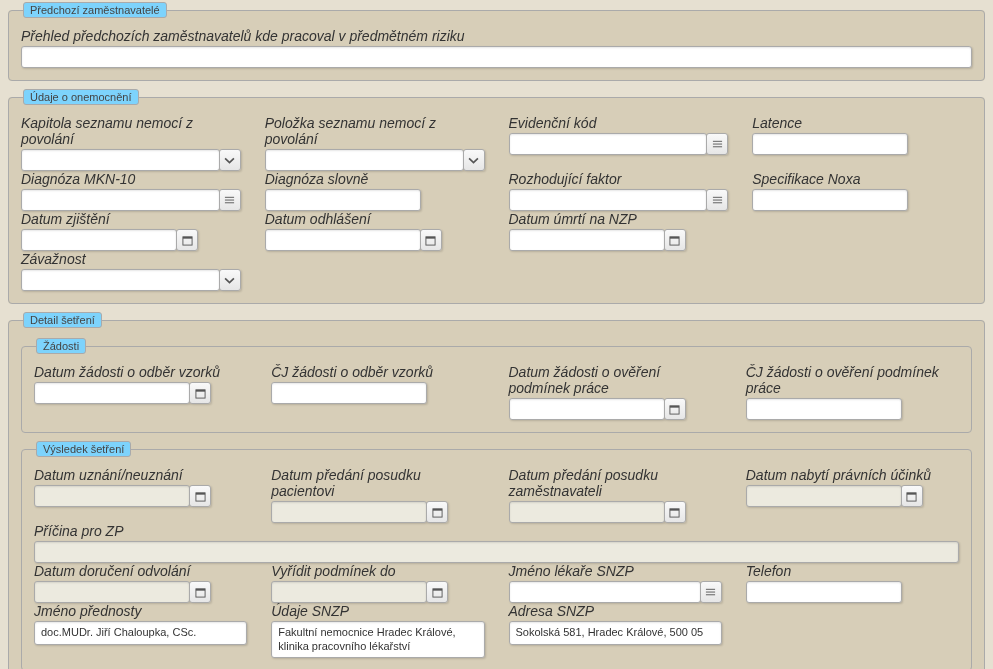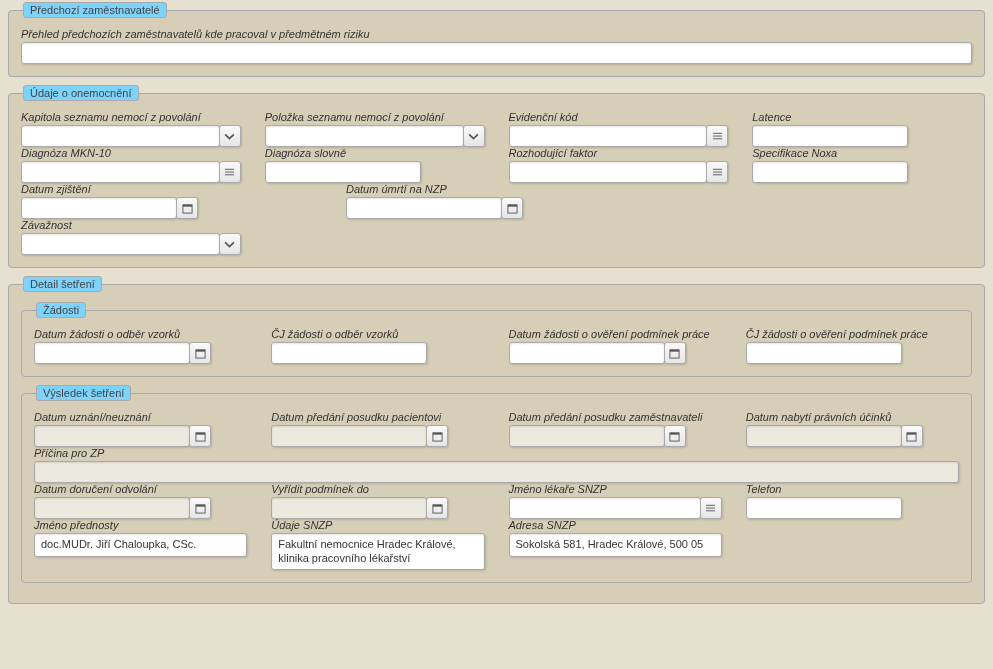--- a/index.html
+++ b/index.html
@@ -35,21 +35,21 @@
     gap: 24px;
     margin-bottom: 0;
   }
   .row:last-child { margin-bottom: 0; }
   .col { flex: 1; min-width: 0; }
   .col-full { flex: 1 1 100%; }
   .flabel {
     display: block;
     font-style: italic;
     color: #333;
-    font-size: 11px;
+    font-size: 14px;
     margin-bottom: 2px;
   }
   .ctrl {
     display: flex;
     width: 100%;
   }
   .tbox, .tbox-ro {
     flex: 1;
     height: 22px;
     border: 1px solid #aaa;
@@ -205,20 +205,32 @@
         <input type="text" class="tbox" style="">
         <div class="iconbtn">
           <svg viewBox="0 0 12 12">
               <rect x="1" y="2" width="10" height="9" fill="none" stroke="#555"></rect>
               <rect x="1" y="2" width="10" height="2" fill="#555"></rect>
             </svg>
         </div>
       </div>
     </div>
     <div class="col">
+      <label class="flabel">Datum odhlášení</label>
+      <div class="ctrl short">
+        <input type="text" class="tbox" style="">
+        <div class="iconbtn">
+          <svg viewBox="0 0 12 12">
+              <rect x="1" y="2" width="10" height="9" fill="none" stroke="#555"></rect>
+              <rect x="1" y="2" width="10" height="2" fill="#555"></rect>
+            </svg>
+        </div>
+      </div>
+    </div>
+    <div class="col">
       <label class="flabel">Datum úmrtí na NZP</label>
       <div class="ctrl short">
         <input type="text" class="tbox" style="">
         <div class="iconbtn">
           <svg viewBox="0 0 12 12">
               <rect x="1" y="2" width="10" height="9" fill="none" stroke="#555"></rect>
               <rect x="1" y="2" width="10" height="2" fill="#555"></rect>
             </svg>
         </div>
       </div>

